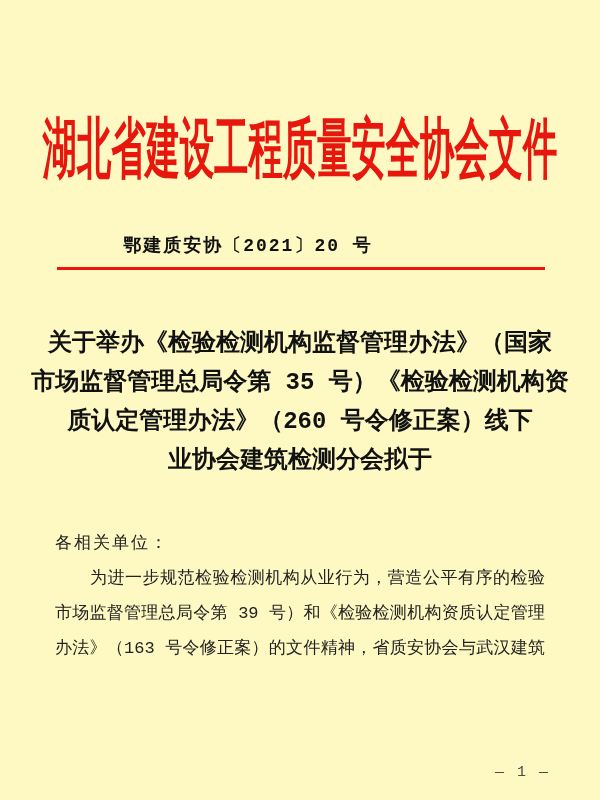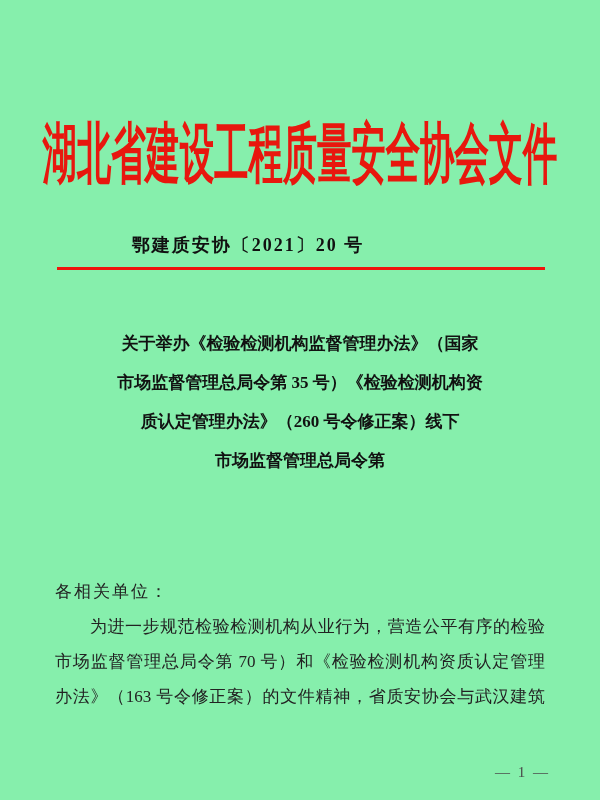--- a/index.html
+++ b/index.html
@@ -4,23 +4,23 @@
 <style>
   html, body {
     margin: 0;
     padding: 0;
     background: #ffffff;
   }
   .page {
     position: relative;
     width: 600px;
     height: 800px;
-    background: #86efac;
+    background: #fef9c3;
     overflow: hidden;
-    font-family: Liberation Serif, serif;
+    font-family: Liberation Mono, monospace;
     color: #1c1c1c;
   }
 
   
   .org-title-wrap {
     position: absolute;
     top: 118px;
     left: 0;
     width: 600px;
     display: flex;
@@ -60,40 +60,39 @@
     background: #f0140c;
   }
 
   
   .notice-title {
     position: absolute;
     top: 324px;
     left: 30px;
     width: 540px;
     text-align: center;
-    font-size: 17px;
+    font-size: 24px;
     font-weight: bold;
     line-height: 39px;
     color: #111111;
   }
 
   
   .body-text {
     position: absolute;
     top: 526px;
     left: 55px;
     width: 490px;
     font-size: 17px;
     color: #222222;
   }
   .greeting {
     line-height: 35px;
     letter-spacing: 2px;
     text-align: left;
-    margin-top: 48px;
   }
   .body-line {
     line-height: 35px;
     text-align: justify;
     text-align-last: justify;
   }
   .body-line.indent {
     padding-left: 35px;
   }
 
@@ -117,25 +116,25 @@
   </div>
 
   <div class="doc-number">鄂建质安协〔2021〕20 号</div>
 
   <div class="red-line"></div>
 
   <div class="notice-title">
     <div>关于举办《检验检测机构监督管理办法》（国家</div>
     <div>市场监督管理总局令第 35 号）《检验检测机构资</div>
     <div>质认定管理办法》（260 号令修正案）线下</div>
-    <div>市场监督管理总局令第</div>
+    <div>业协会建筑检测分会拟于</div>
   </div>
 
   <div class="body-text">
     <div class="greeting">各相关单位：</div>
     <div class="body-line indent">为进一步规范检验检测机构从业行为，营造公平有序的检验</div>
-    <div class="body-line">市场监督管理总局令第 70 号）和《检验检测机构资质认定管理</div>
+    <div class="body-line">市场监督管理总局令第 39 号）和《检验检测机构资质认定管理</div>
     <div class="body-line">办法》（163 号令修正案）的文件精神，省质安协会与武汉建筑</div>
   </div>
 
   <div class="page-number">— 1 —</div>
 
 </div>
 
 </body></html>

